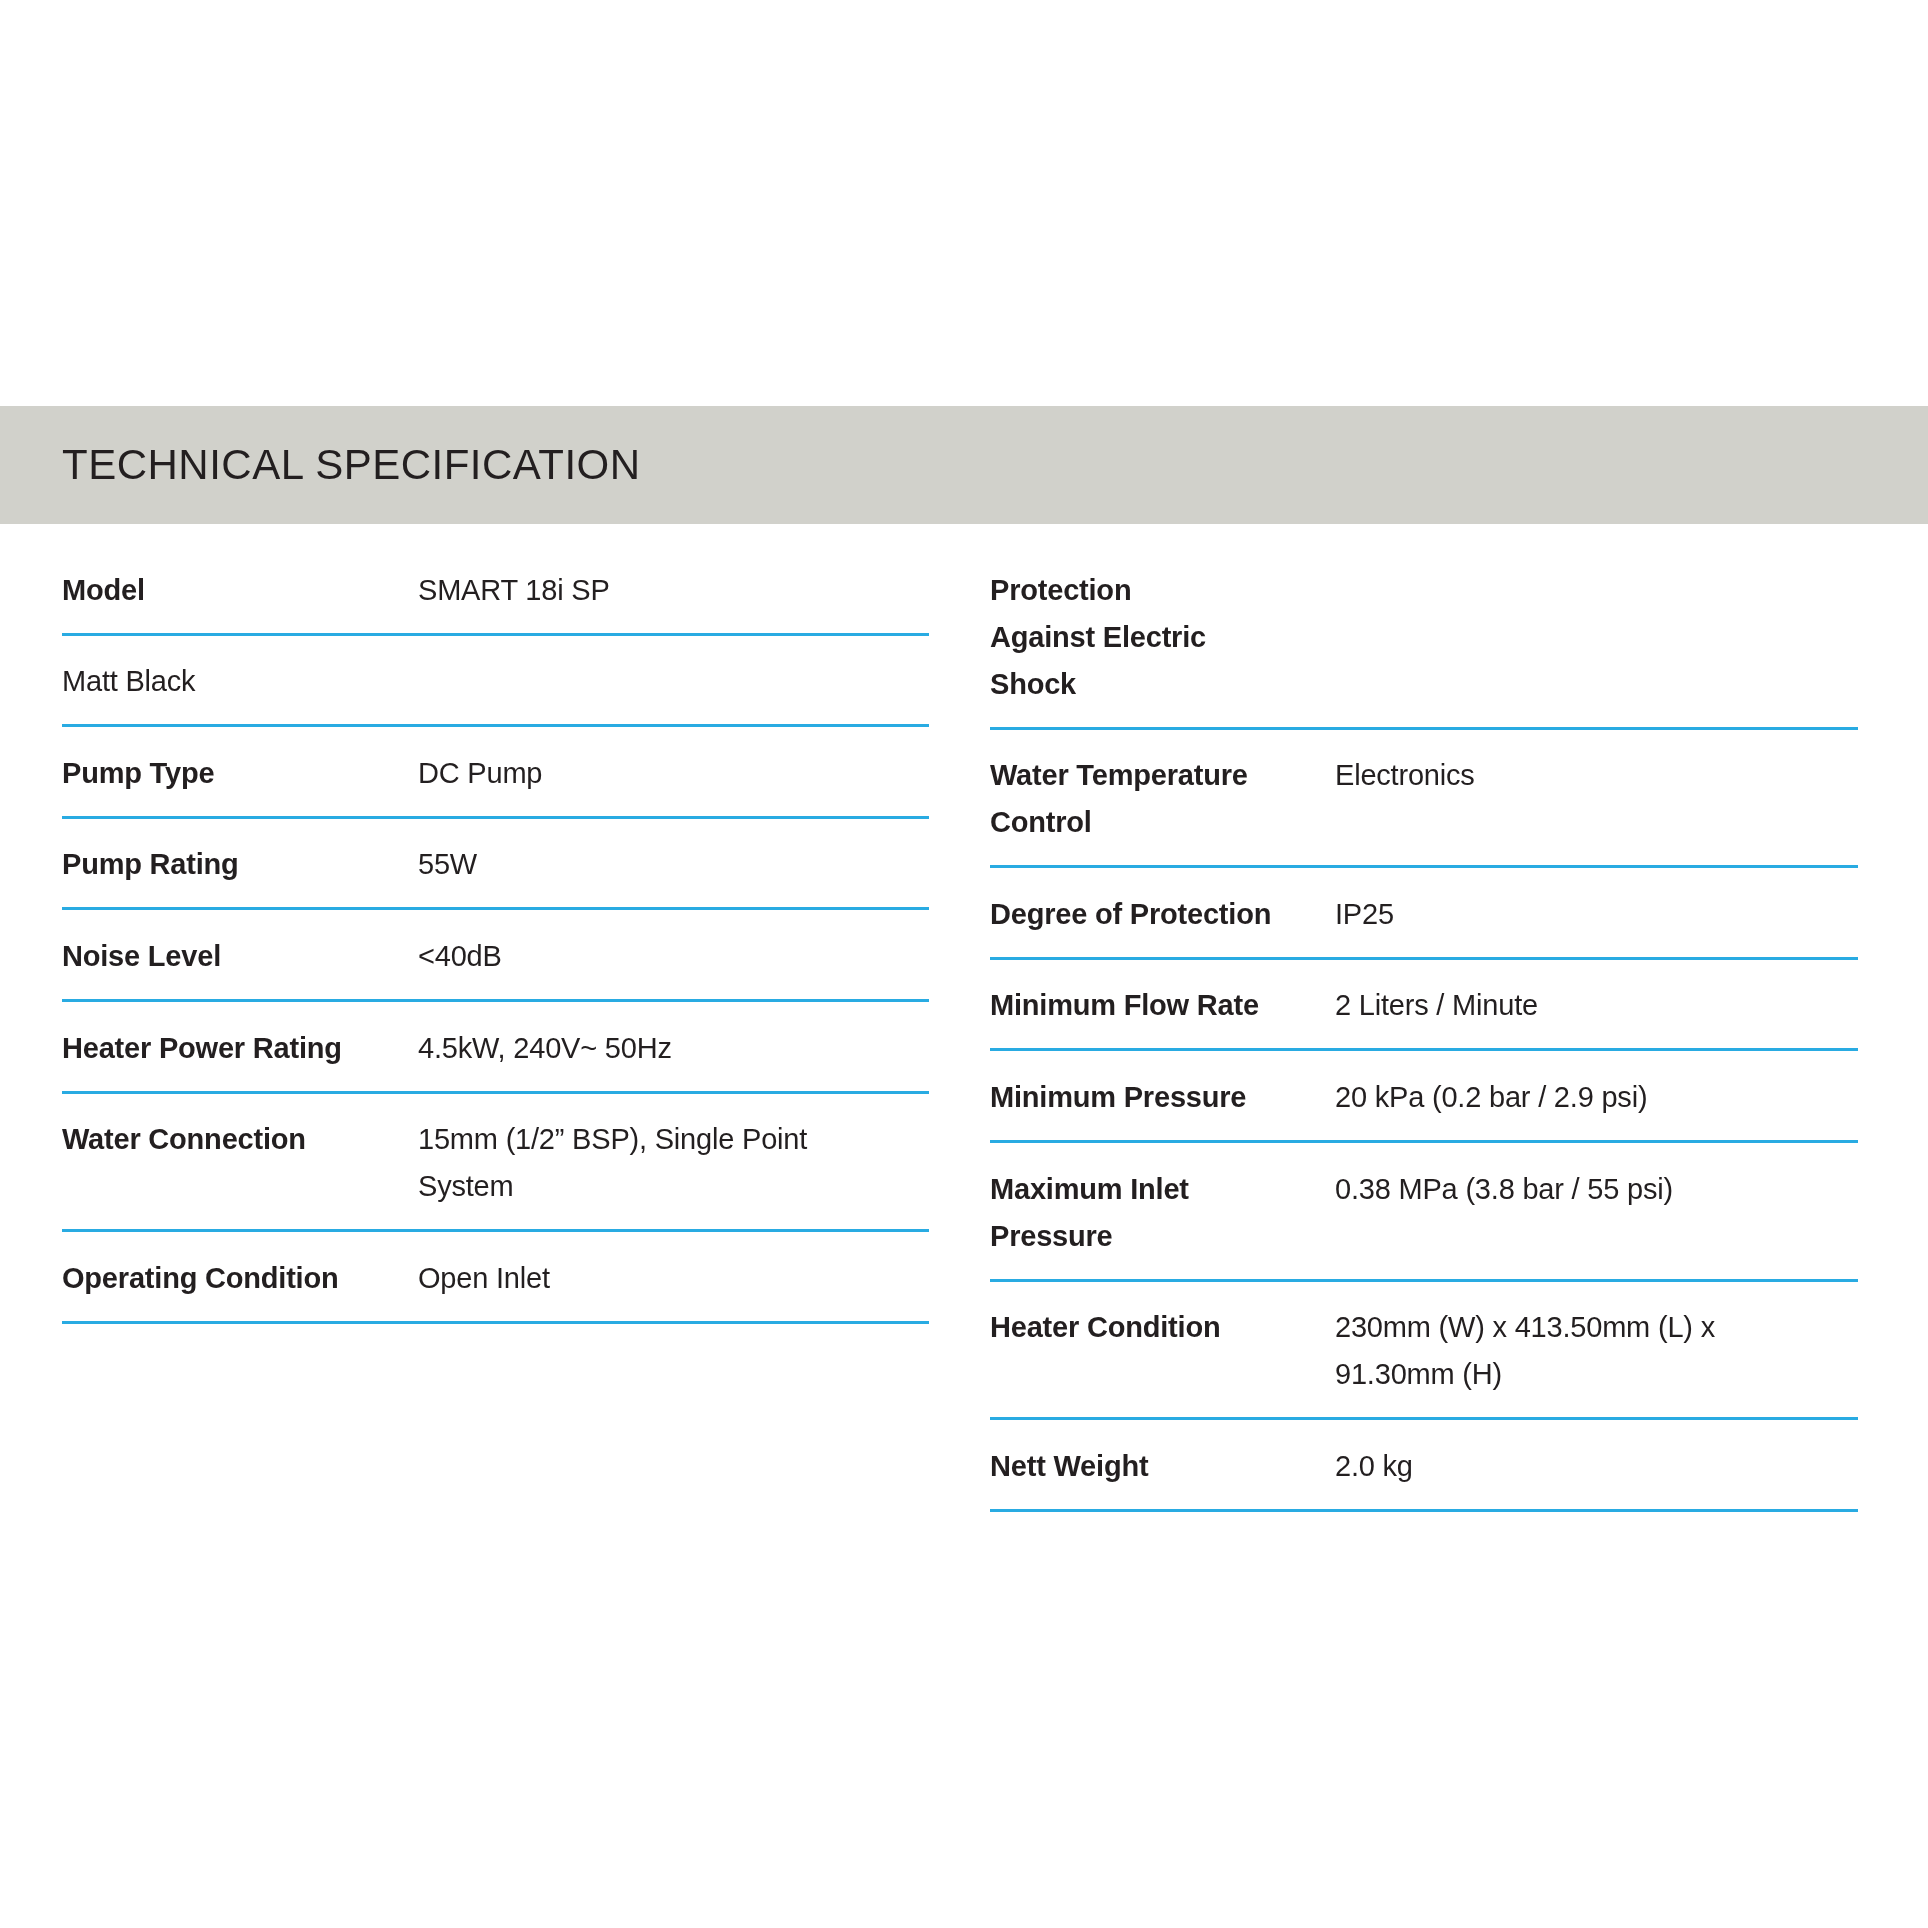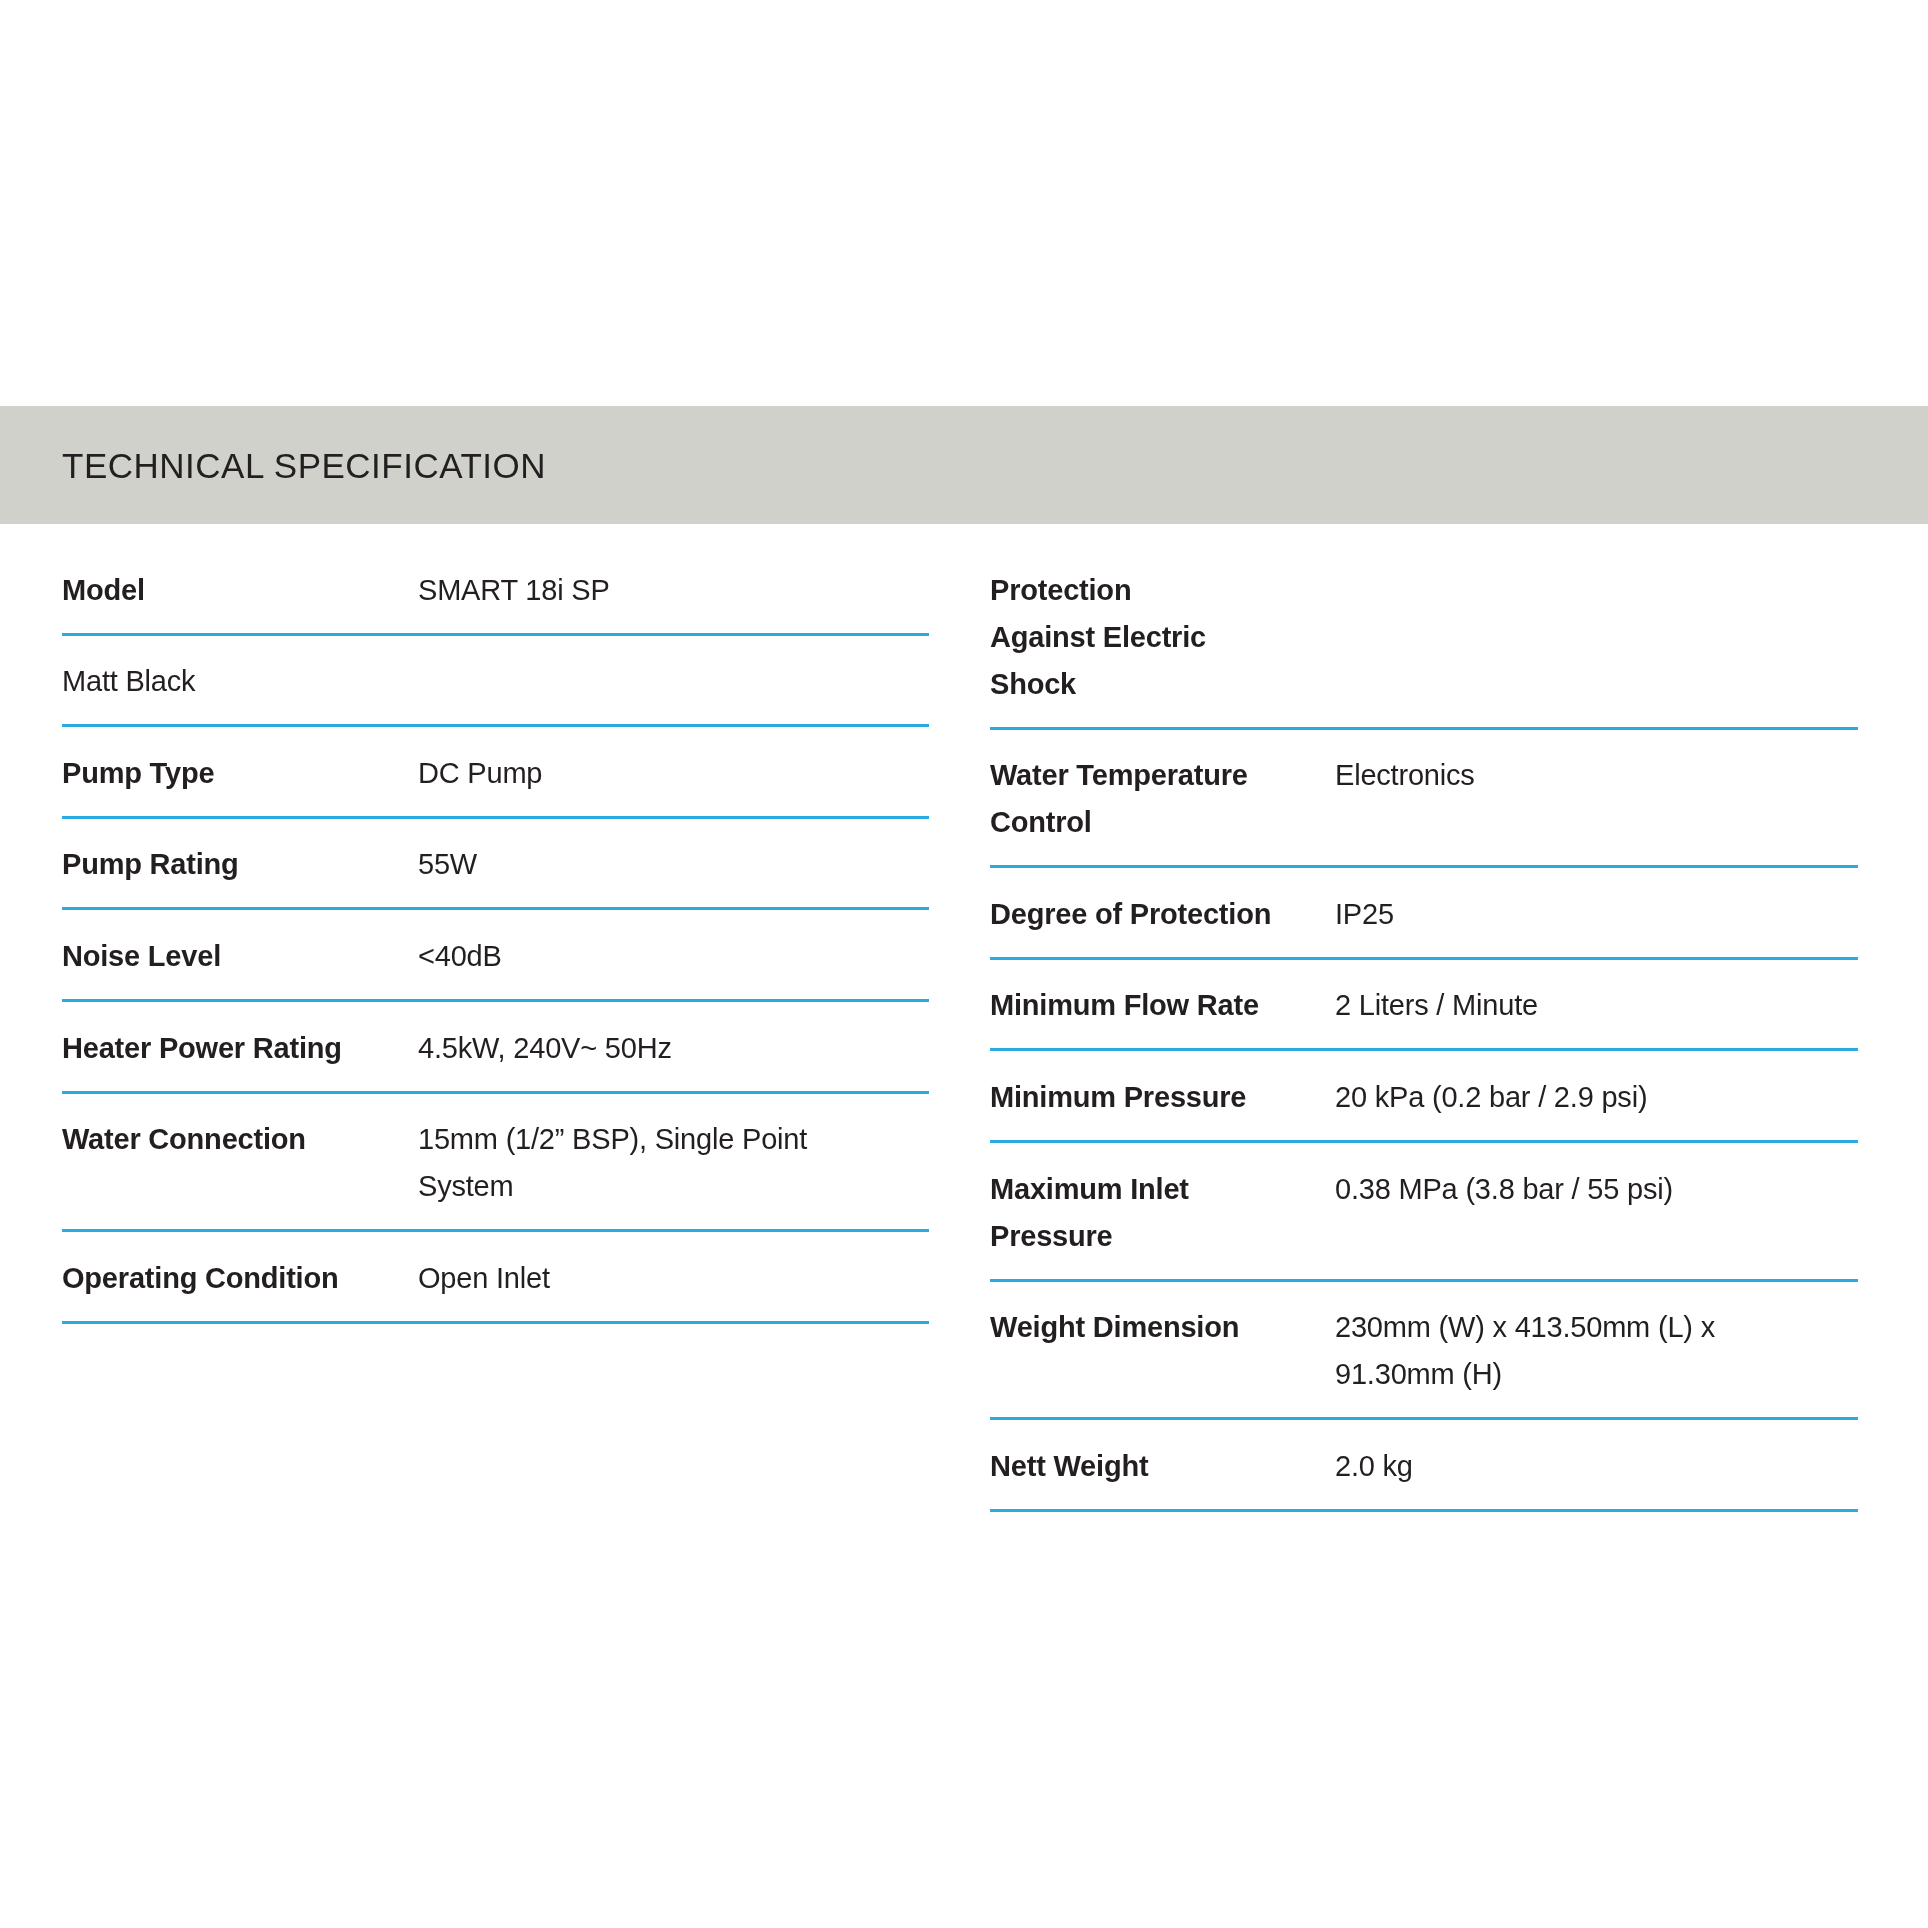--- a/index.html
+++ b/index.html
@@ -20,21 +20,21 @@
   }
   .page{position:absolute;inset:0;}
   .header-band{
     position:absolute;
     top:406px;left:0;right:0;height:118px;
     background:var(--band);
     display:flex;align-items:center;
     padding-left:62px;
   }
   .header-title{
-    font-size:35px;
+    font-size:42px;
     font-weight:400;
     letter-spacing:0.5px;
     line-height:1;
   }
   .columns{
     position:absolute;
     top:544px;left:62px;
     width:1797px;
     display:flex;
     gap:61px;
@@ -133,21 +133,21 @@
       <div class="spec-row">
         <div class="spec-label">Minimum Pressure</div>
         <div class="spec-value">20 kPa (0.2 bar / 2.9 psi)</div>
       </div>
       <div class="spec-row">
         <div class="spec-label">Maximum Inlet
 Pressure</div>
         <div class="spec-value">0.38 MPa (3.8 bar / 55 psi)</div>
       </div>
       <div class="spec-row">
-        <div class="spec-label">Weight Dimension</div>
+        <div class="spec-label">Heater Condition</div>
         <div class="spec-value">230mm (W) x 413.50mm (L) x
 91.30mm (H)</div>
       </div>
       <div class="spec-row">
         <div class="spec-label">Nett Weight</div>
         <div class="spec-value">2.0 kg</div>
       </div>
     </div>
 
   </div>

